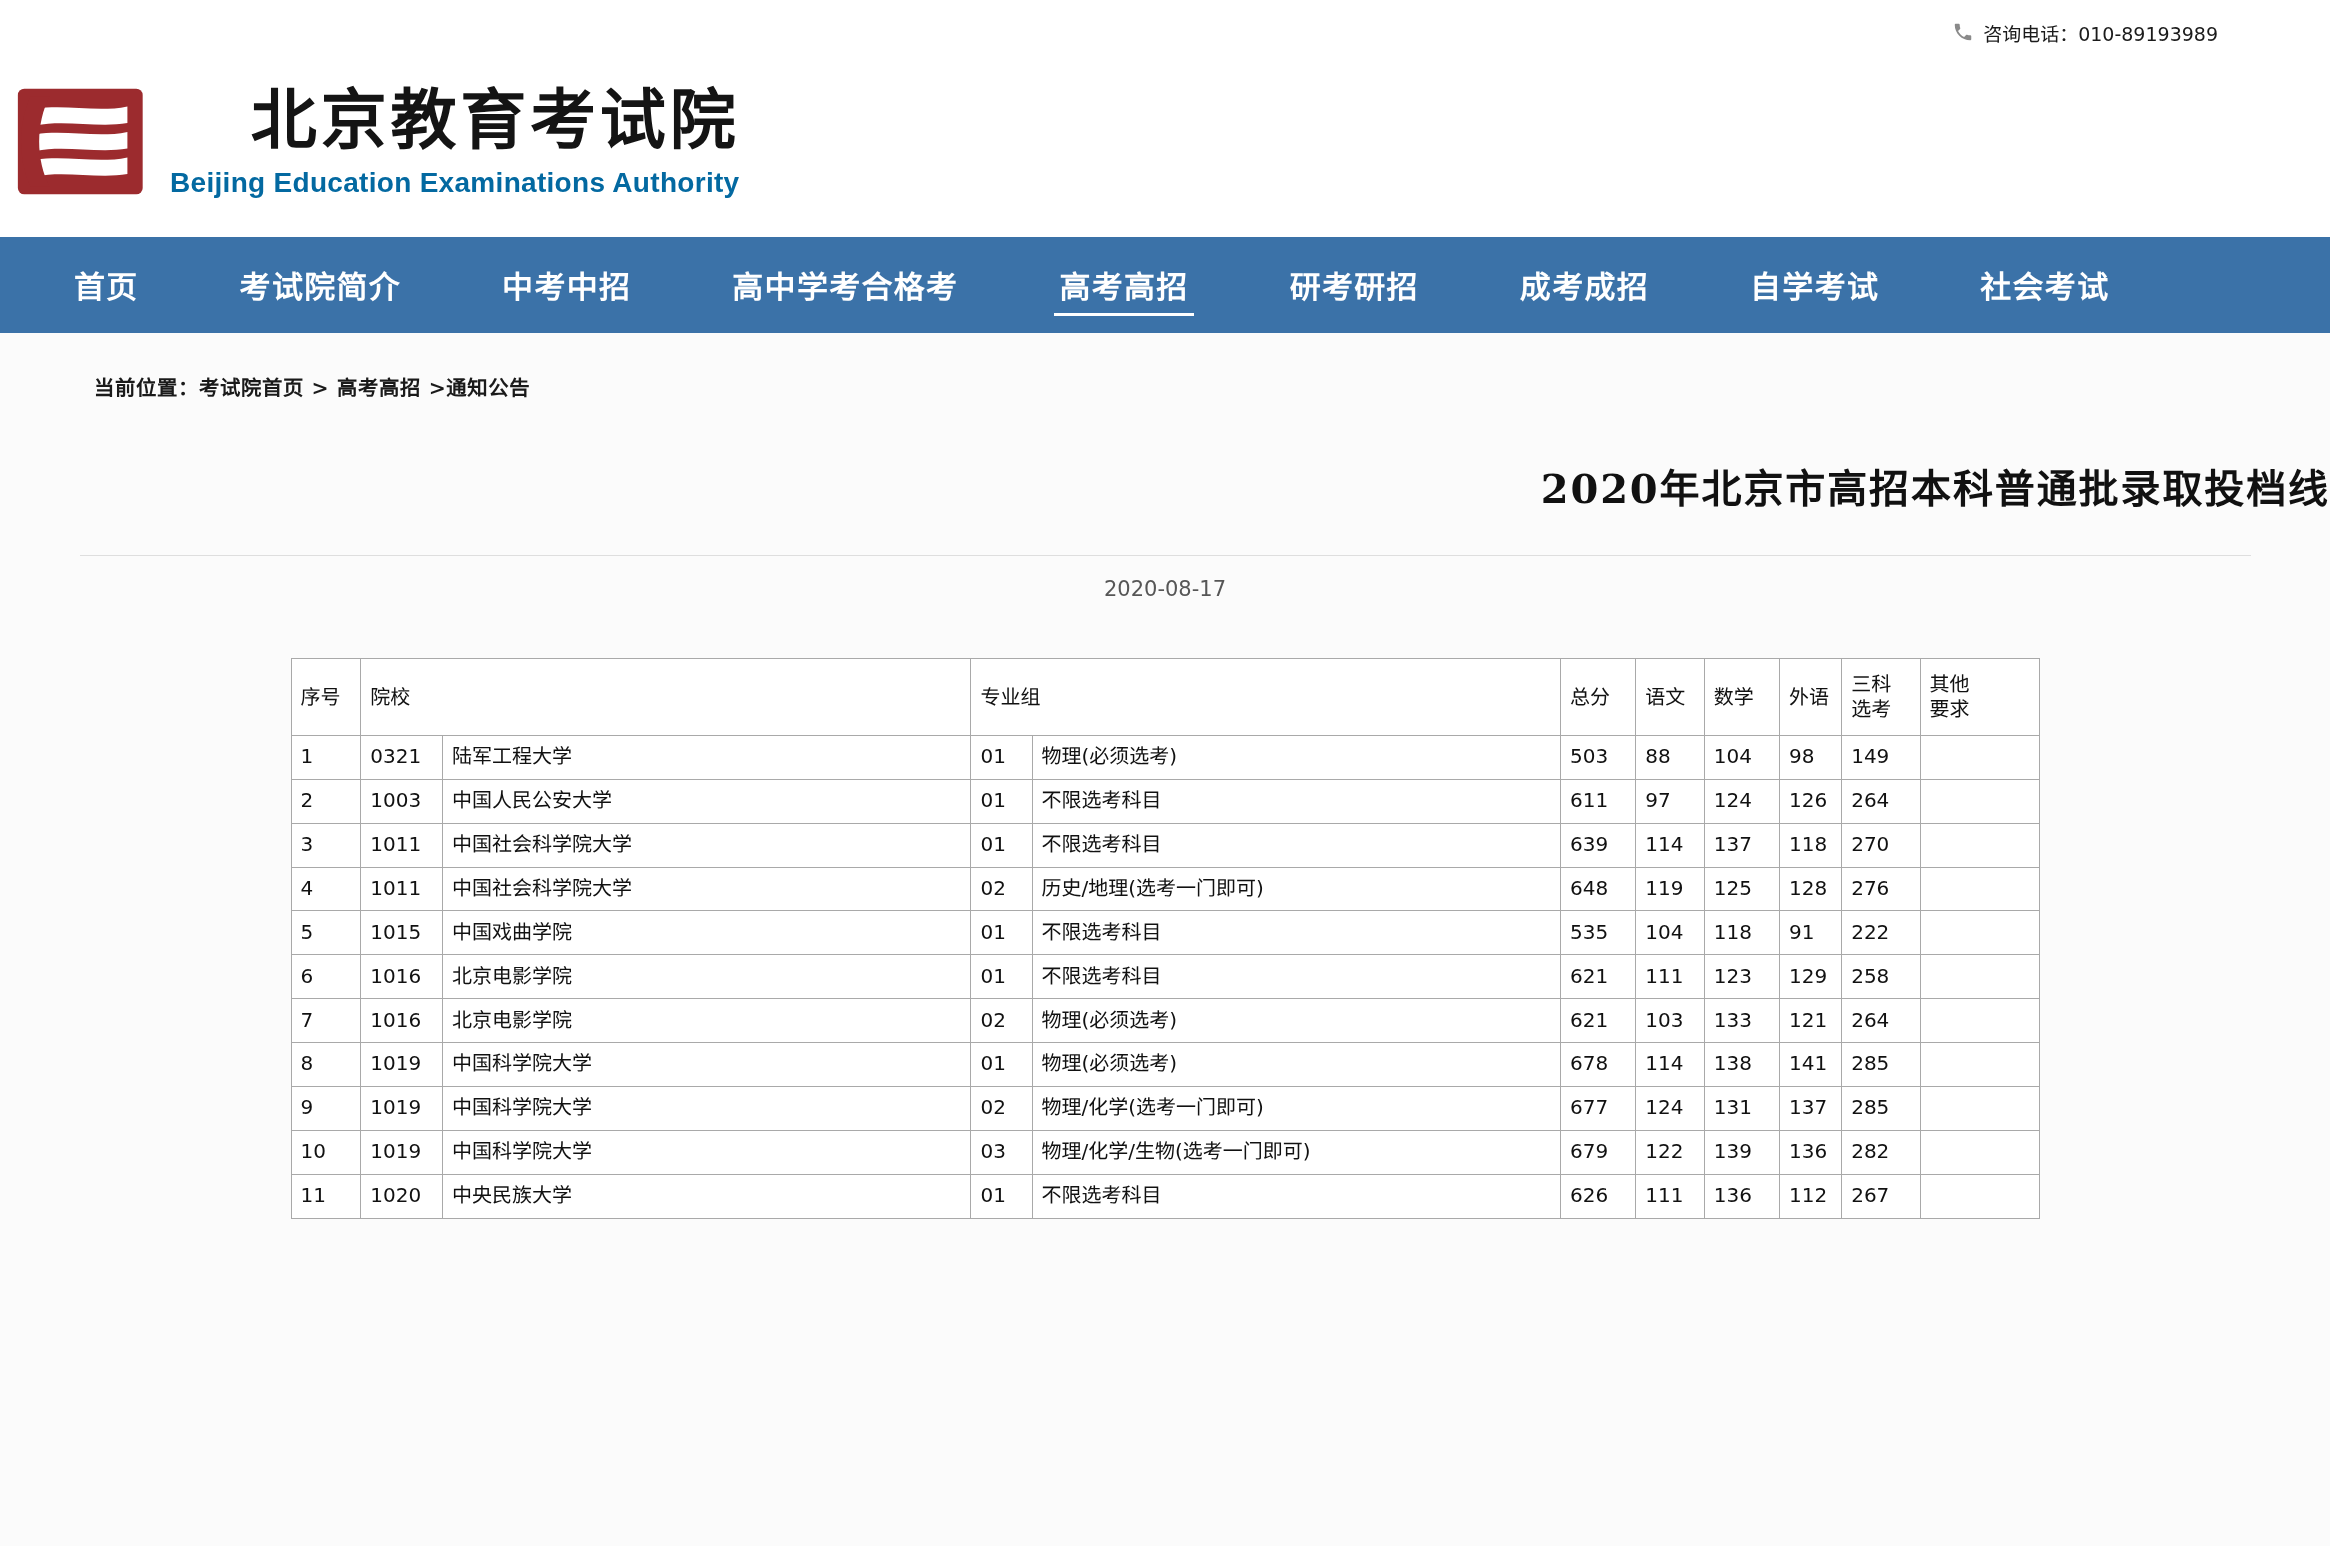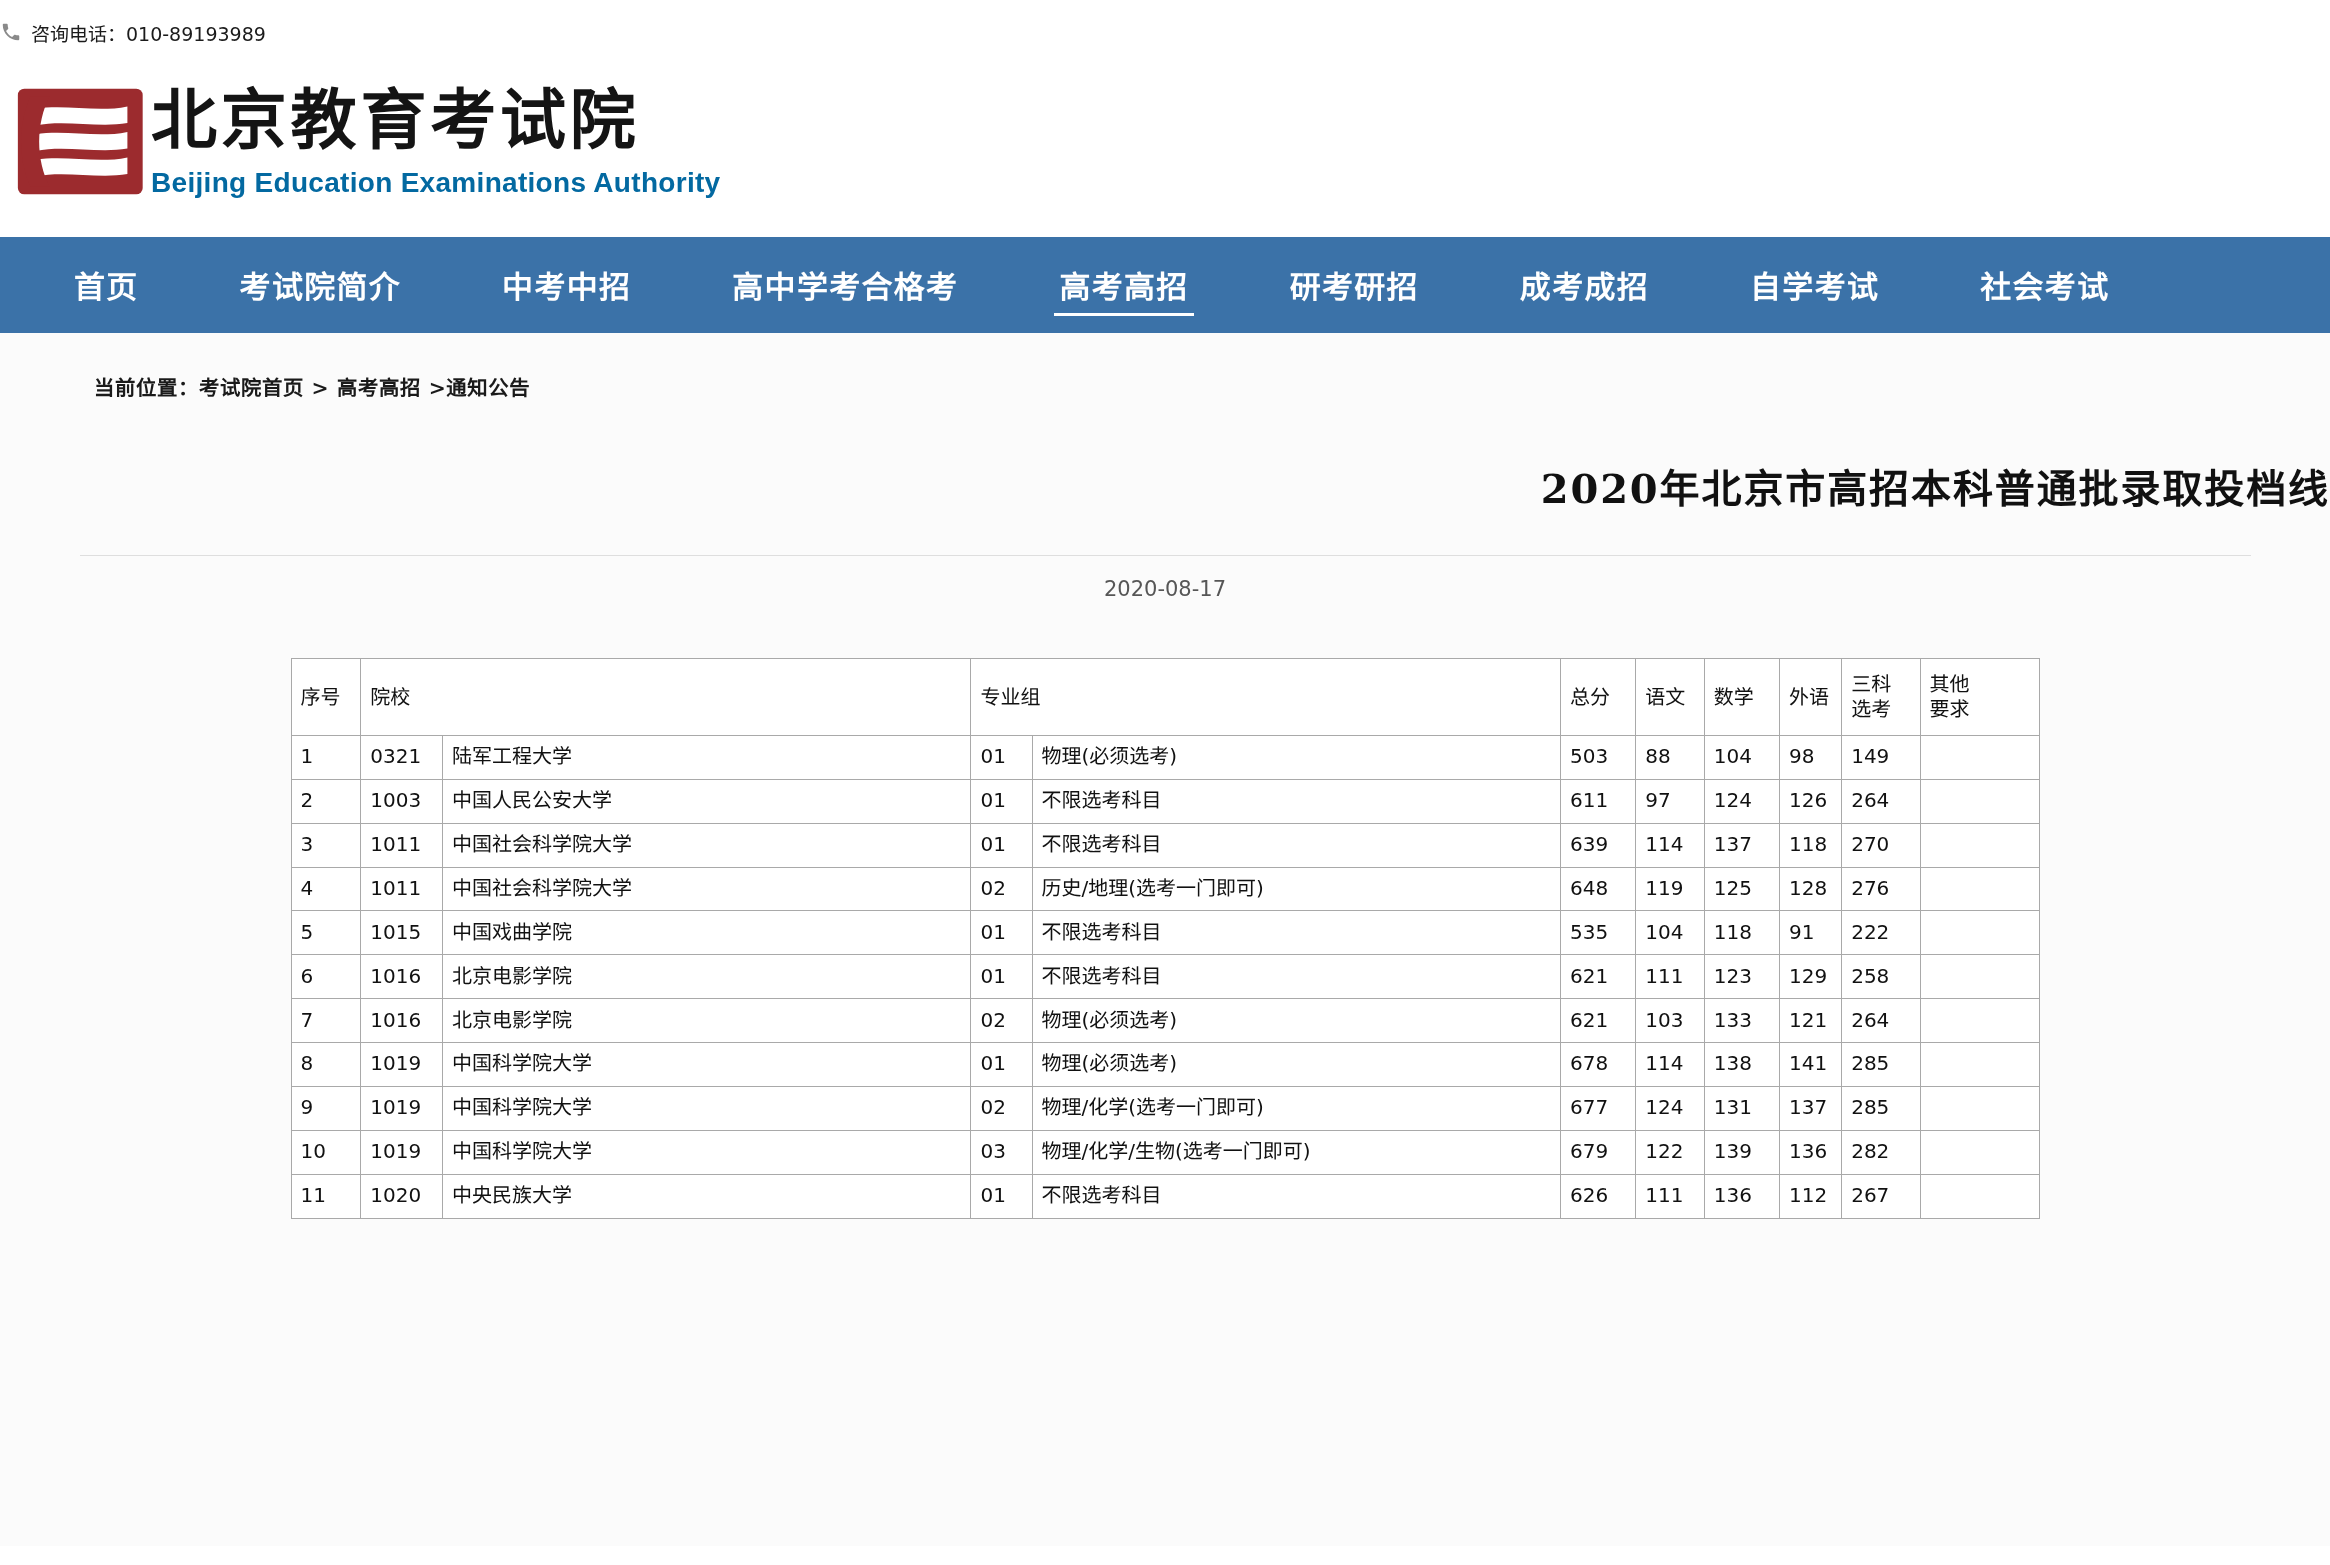--- a/index.html
+++ b/index.html
@@ -14,20 +14,21 @@
     height: 1565px;
     overflow: hidden;
     position: relative;
   }
 
   
   .topbar {
     height: 64px;
     display: flex;
     align-items: center;
+    justify-content: flex-end;
     padding-right: 112px;
     box-sizing: border-box;
   }
   .phone-block {
     display: flex;
     align-items: center;
     gap: 9px;
     font-size: 19px;
     color: #1b1b1b;
     font-family: "DejaVu Sans", sans-serif;
@@ -51,23 +52,25 @@
     margin-top: -19px;
   }
   .logo-mark {
     width: 137px;
     height: 121px;
     position: relative;
     flex: 0 0 auto;
   }
   .logo-mark svg { display: block; }
   .logo-text {
+    margin-left: 19px;
     display: flex;
     flex-direction: column;
     justify-content: center;
+    text-align: right;
   }
   .logo-cn {
     font-family: "DejaVu Serif", serif;
     font-size: 66px;
     font-weight: 700;
     letter-spacing: 3.8px;
     color: #141414;
     line-height: 1.15;
     white-space: nowrap;
   }

